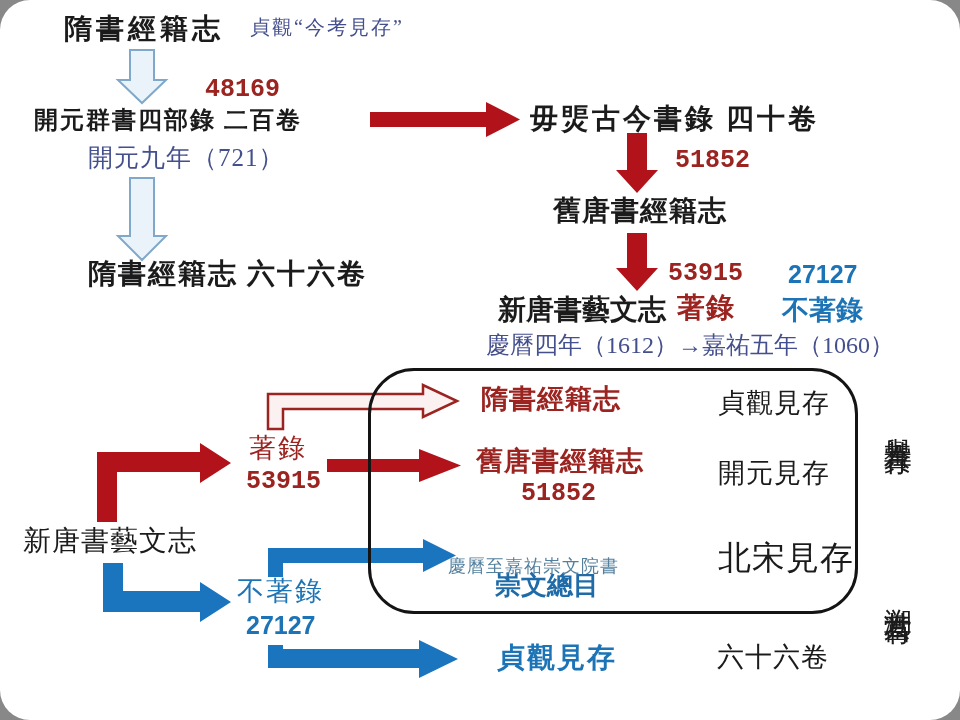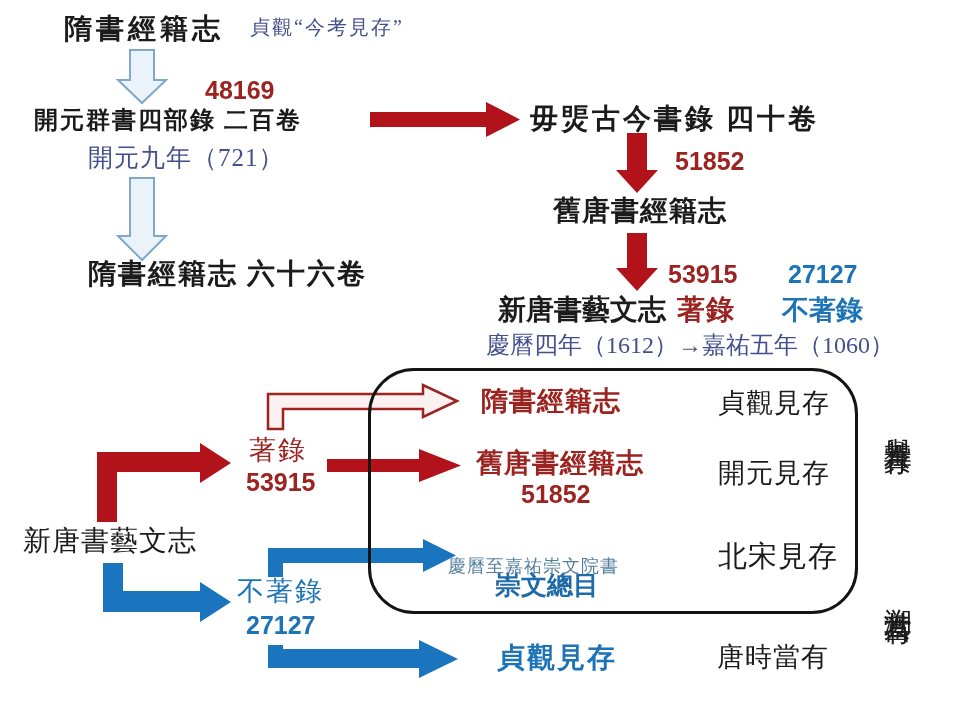--- a/index.html
+++ b/index.html
@@ -1,30 +1,30 @@
 <!DOCTYPE html>
 <html style="--black_text: #1b1b1b; --red_text: #9B2320; --red_arrow: #B2121A; --blue_text: #1C74B6; --blue_arrow: #1B74BE; --blue_box_title: #1E6BA8; --slate_text: #444F8D; --steel_text: #54809E; --hollow_blue_fill: #EBF3FA; --hollow_blue_stroke: #7FA8CB; --hollow_red_fill: #FCF1F1;"><head>
 <meta charset="utf-8">
 <style>
   html,body{margin:0;padding:0;background:#888;}
   .canvas{
     position:relative;width:960px;height:720px;background:#ffffff;
-    overflow:hidden;font-family:"Liberation Serif","DejaVu Serif",serif;
+    overflow:hidden;font-family:"Liberation Serif","DejaVu Serif",serif;border-radius:30px;
   }
   .arrows{position:absolute;left:0;top:0;z-index:1;}
   .summary-box{
     position:absolute;left:368px;top:368px;width:484px;height:240px;
     border:3px solid #141414;border-radius:46px;z-index:2;background:transparent;
   }
   .t{position:absolute;line-height:1.12;white-space:nowrap;z-index:3;}
   .ser{font-family:"Liberation Serif","DejaVu Serif",serif;}
   .num{font-family:"Liberation Sans","DejaVu Sans",sans-serif;font-weight:bold;}
   .b{font-weight:bold;}
   .black{color:var(--black_text,#1b1b1b);}
-  .red{color:var(--red_text,#9B2320);}
+  .red{color:var(--red_text,#9B2320);font-family:Liberation Mono, monospace;}
   .blue{color:var(--blue_text,#1C74B6);}
   .blue2{color:var(--blue_box_title,#1E6BA8);margin-top:44px;}
   .slate{color:var(--slate_text,#444F8D);}
   .steel{color:var(--steel_text,#54809E);}
   .vert{writing-mode:vertical-rl;letter-spacing:3px;}
   .red-fill{fill:var(--red_arrow,#B2121A);}
   .blue-fill{fill:var(--blue_arrow,#1B74BE);}
   .hollow-blue{fill:var(--hollow_blue_fill,#EBF3FA);stroke:var(--hollow_blue_stroke,#7FA8CB);stroke-width:2;}
   .hollow-red{fill:var(--hollow_red_fill,#FCF1F1);stroke:var(--red_text,#9B2320);stroke-width:2.5;}
 </style>
@@ -74,21 +74,21 @@
   <div class="t ser blue" style="left:237px;top:576px;font-size:27px;letter-spacing:2px">不著錄</div>
   <div class="t num blue" style="left:246px;top:611px;font-size:25px">27127</div>
 
   <div class="t ser b red" style="left:481px;top:386px;font-size:27px;letter-spacing:1px">隋書經籍志</div>
   <div class="t ser black" style="left:718px;top:388px;font-size:27px;letter-spacing:1px">貞觀見存</div>
   <div class="t ser b red" style="left:476px;top:448px;font-size:27px;letter-spacing:1px">舊唐書經籍志</div>
   <div class="t num red" style="left:521px;top:480px;font-size:25px">51852</div>
   <div class="t ser black" style="left:718px;top:458px;font-size:27px;letter-spacing:1px">開元見存</div>
   <div class="t ser b blue2" style="left:495px;top:527px;font-size:26px">崇文總目</div>
   <div class="t ser steel" style="left:448px;top:556px;font-size:18px;letter-spacing:1px">慶曆至嘉祐崇文院書</div>
-  <div class="t ser black" style="left:718px;top:540px;font-size:29px;letter-spacing:1px">北宋見存</div>
+  <div class="t ser black" style="left:718px;top:540px;font-size:33px;letter-spacing:1px">北宋見存</div>
 
   <div class="t ser b blue" style="left:497px;top:642px;font-size:28px;letter-spacing:2px">貞觀見存</div>
-  <div class="t ser black" style="left:717px;top:642px;font-size:27px;letter-spacing:1px">唐時當有</div>
+  <div class="t ser black" style="left:717px;top:642px;font-size:27px;letter-spacing:1px">六十六卷</div>
 
   <div class="t ser black vert" style="left:882px;top:416px;font-size:28px">舉其實存</div>
   <div class="t ser black vert" style="left:882px;top:587px;font-size:28px">溯其當有</div>
 
 </div>
 
 </body></html>

